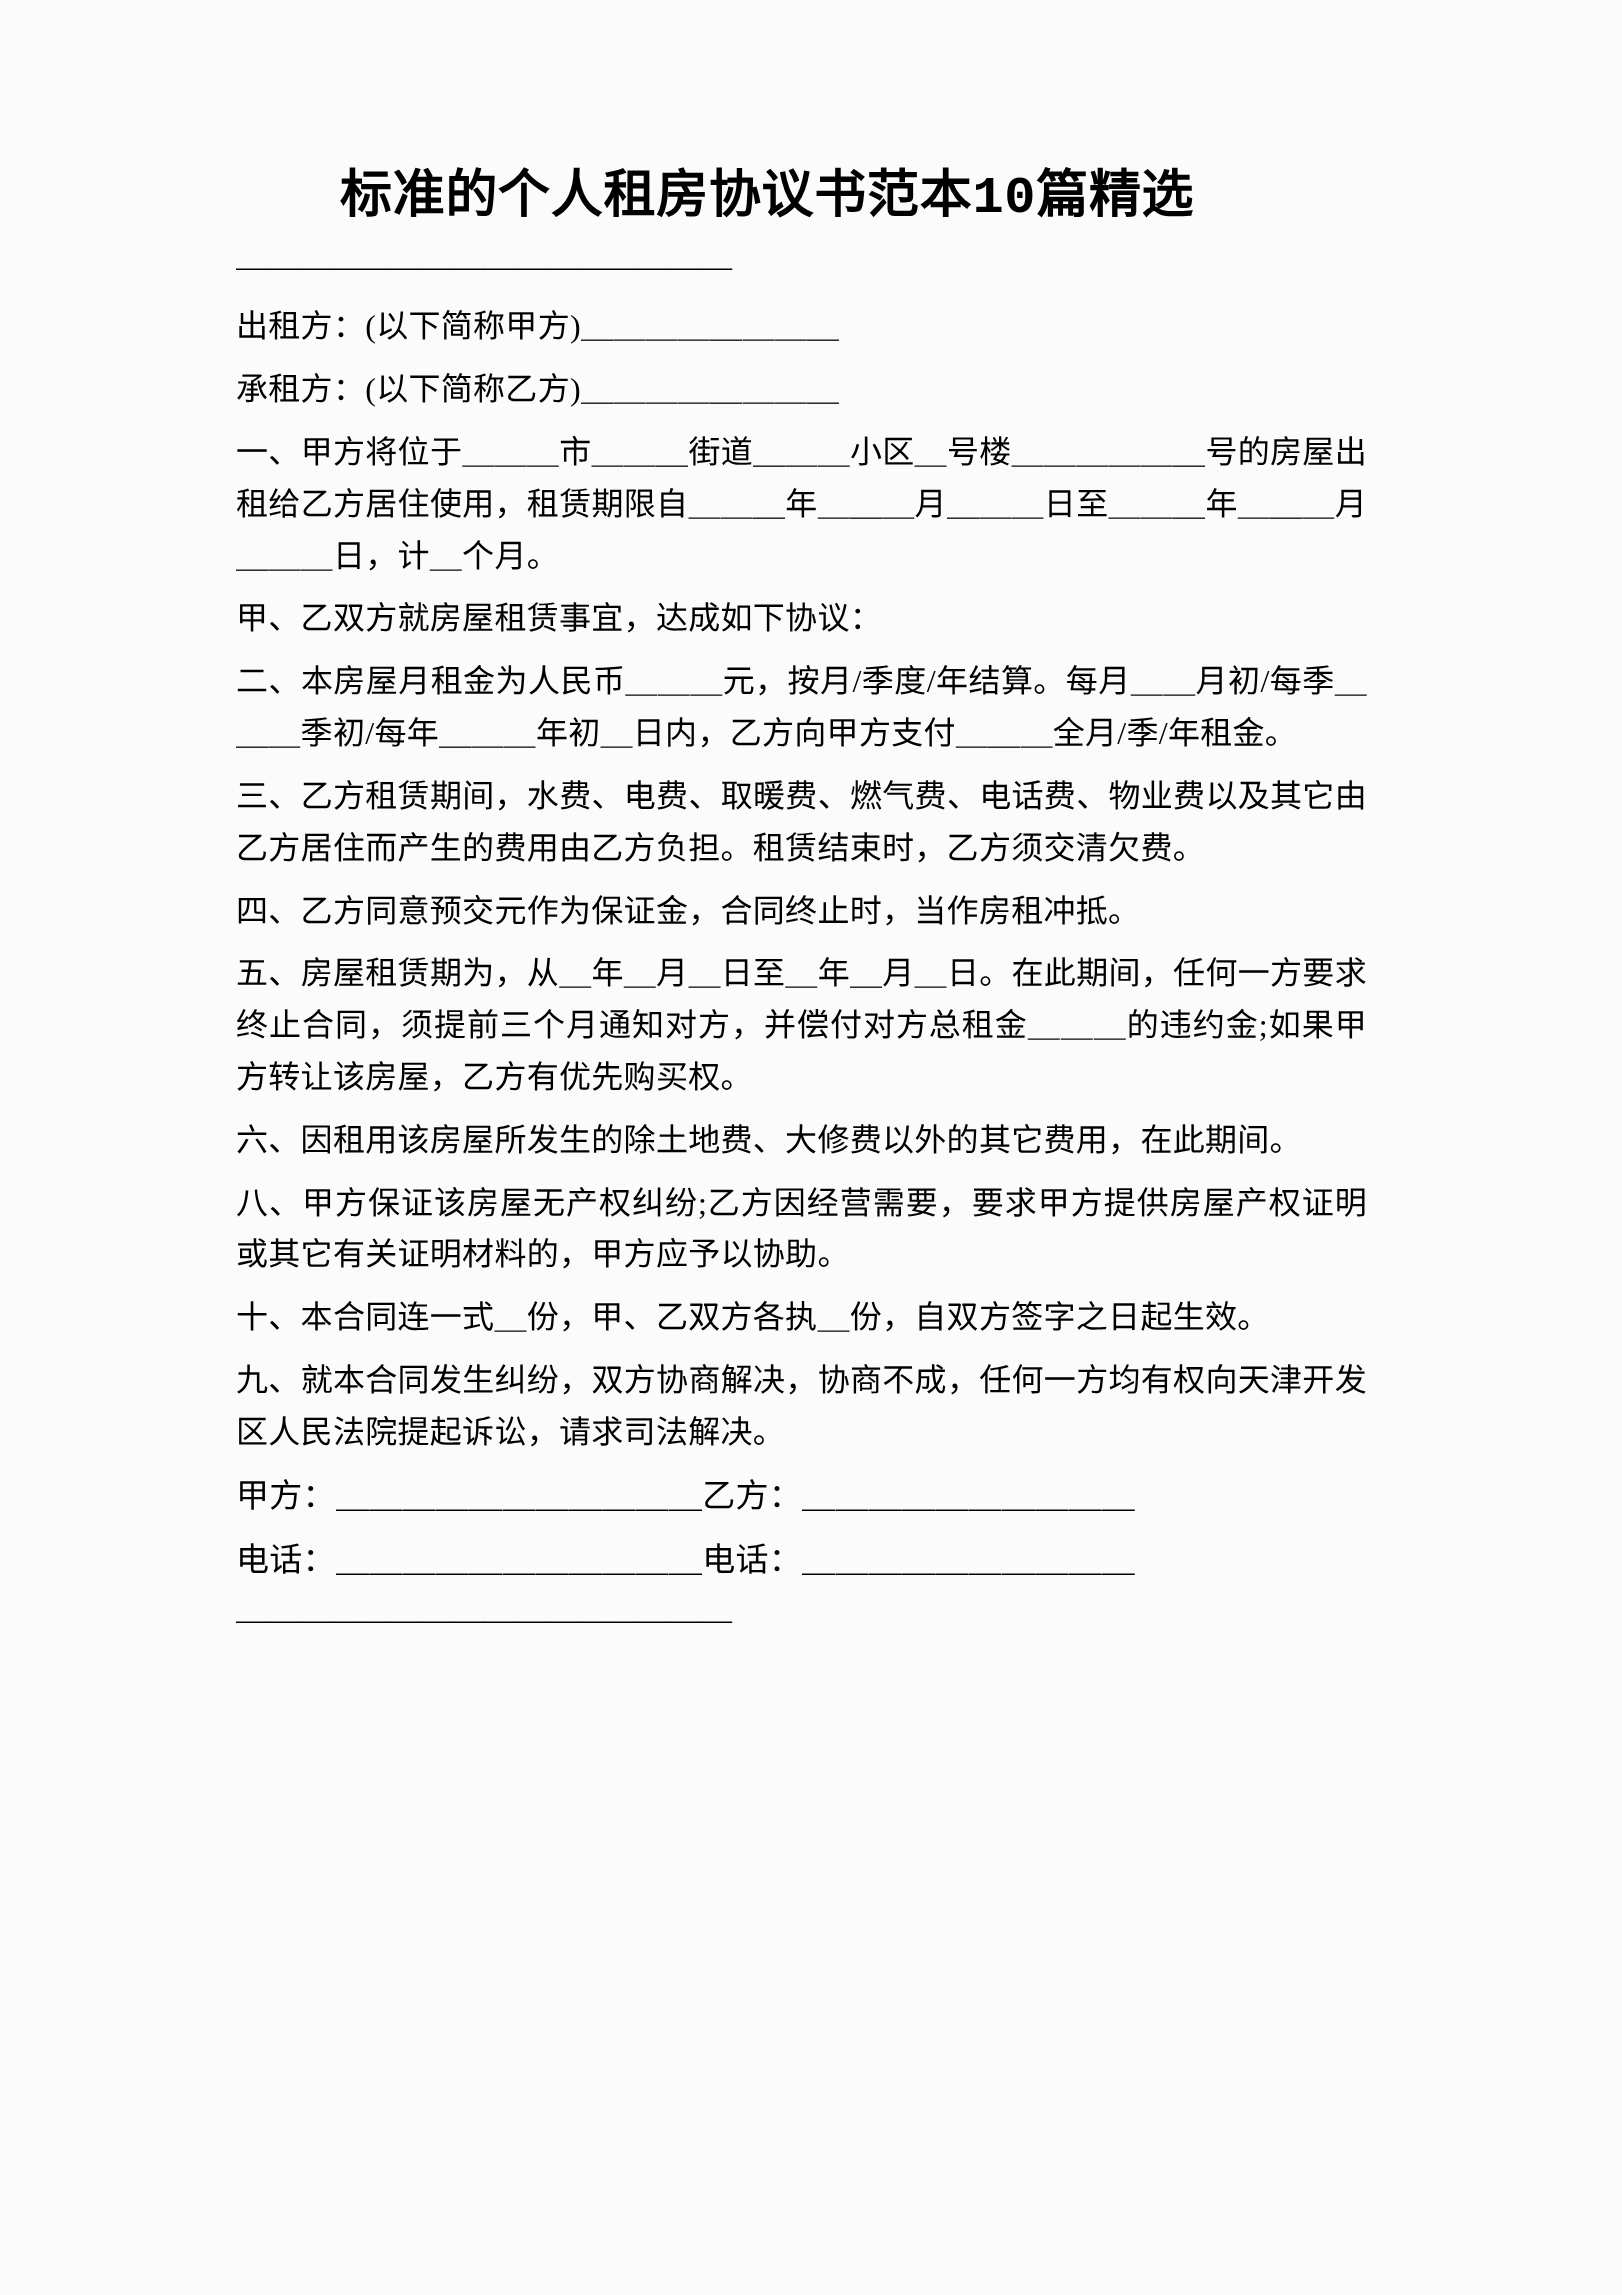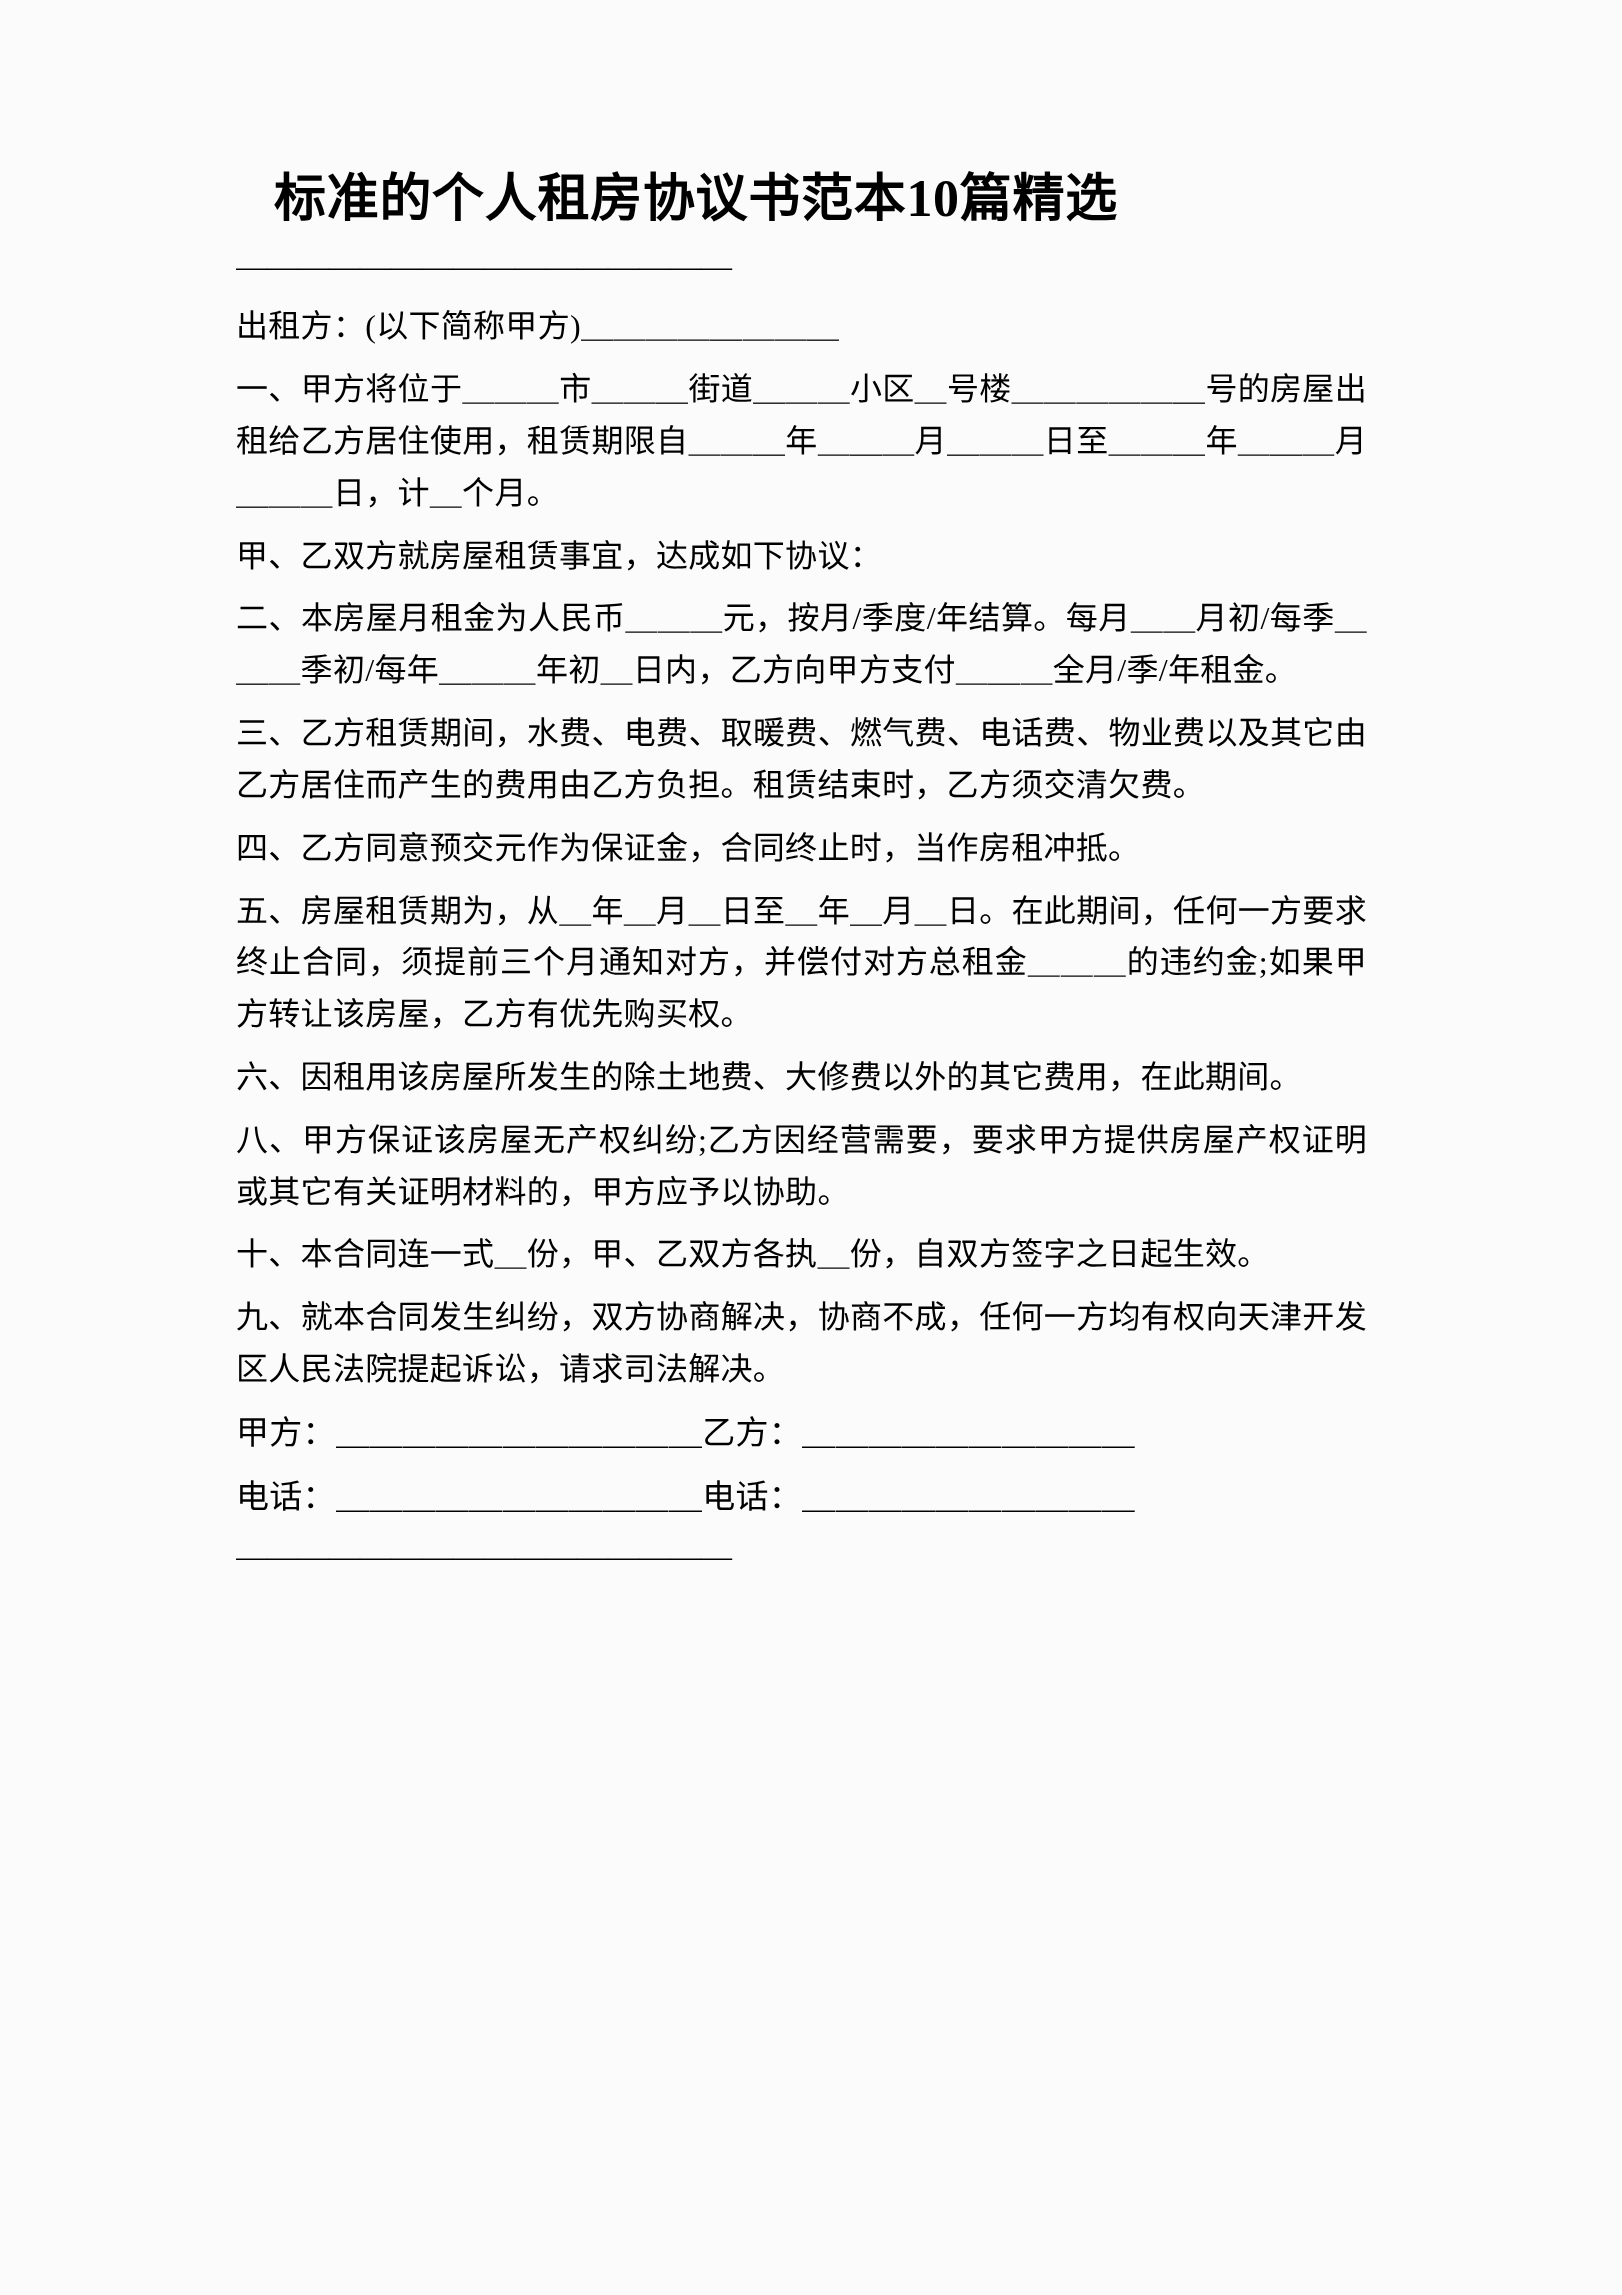--- a/index.html
+++ b/index.html
@@ -20,27 +20,28 @@
     position: relative;
     box-sizing: border-box;
     width: 1623px;
     height: 2295px;
     padding: 164px 249px 0 236px;
     background: #fbfbfb;
   }
 
   
   .doc-title {
-    margin: 0 0 0 38px;
+    margin: 0 0 0 104px;
     padding: 0;
     font-size: 52px;
     font-weight: bold;
     line-height: 1.35;
     letter-spacing: 0.7px;
     white-space: nowrap;
+    font-family: Liberation Mono, monospace;
   }
 
   
   .rule {
     margin: 14.4px 0 17px 0;
     font-size: 31px;
     line-height: 1.15;
     letter-spacing: 0;
     white-space: nowrap;
     overflow: hidden;
@@ -80,20 +81,21 @@
 <body>
 
 <div class="page">
 
   <h1 class="doc-title">标准的个人租房协议书范本10篇精选</h1>
 
   <div class="rule">————————————————</div>
 
   <p class="para short">出租方：(以下简称甲方)＿＿＿＿＿＿＿＿</p>
 
+  <p class="para short">承租方：(以下简称乙方)＿＿＿＿＿＿＿＿</p>
 
   <p class="para">一、甲方将位于＿＿＿市＿＿＿街道＿＿＿小区＿号楼＿＿＿＿＿＿号的房屋出租给乙方居住使用，租赁期限自＿＿＿年＿＿＿月＿＿＿日至＿＿＿年＿＿＿月＿＿＿日，计＿个月。</p>
 
   <p class="para short">甲、乙双方就房屋租赁事宜，达成如下协议：</p>
   <p class="para">二、本房屋月租金为人民币＿＿＿元，按月/季度/年结算。每月＿＿月初/每季＿＿＿季初/每年＿＿＿年初＿日内，乙方向甲方支付＿＿＿全月/季/年租金。</p>
   <p class="para">三、乙方租赁期间，水费、电费、取暖费、燃气费、电话费、物业费以及其它由乙方居住而产生的费用由乙方负担。租赁结束时，乙方须交清欠费。</p>
   <p class="para short">四、乙方同意预交元作为保证金，合同终止时，当作房租冲抵。</p>
   <p class="para">五、房屋租赁期为，从＿年＿月＿日至＿年＿月＿日。在此期间，任何一方要求终止合同，须提前三个月通知对方，并偿付对方总租金＿＿＿的违约金;如果甲方转让该房屋，乙方有优先购买权。</p>
   <p class="para short">六、因租用该房屋所发生的除土地费、大修费以外的其它费用，在此期间。</p>
   <p class="para">八、甲方保证该房屋无产权纠纷;乙方因经营需要，要求甲方提供房屋产权证明或其它有关证明材料的，甲方应予以协助。</p>

